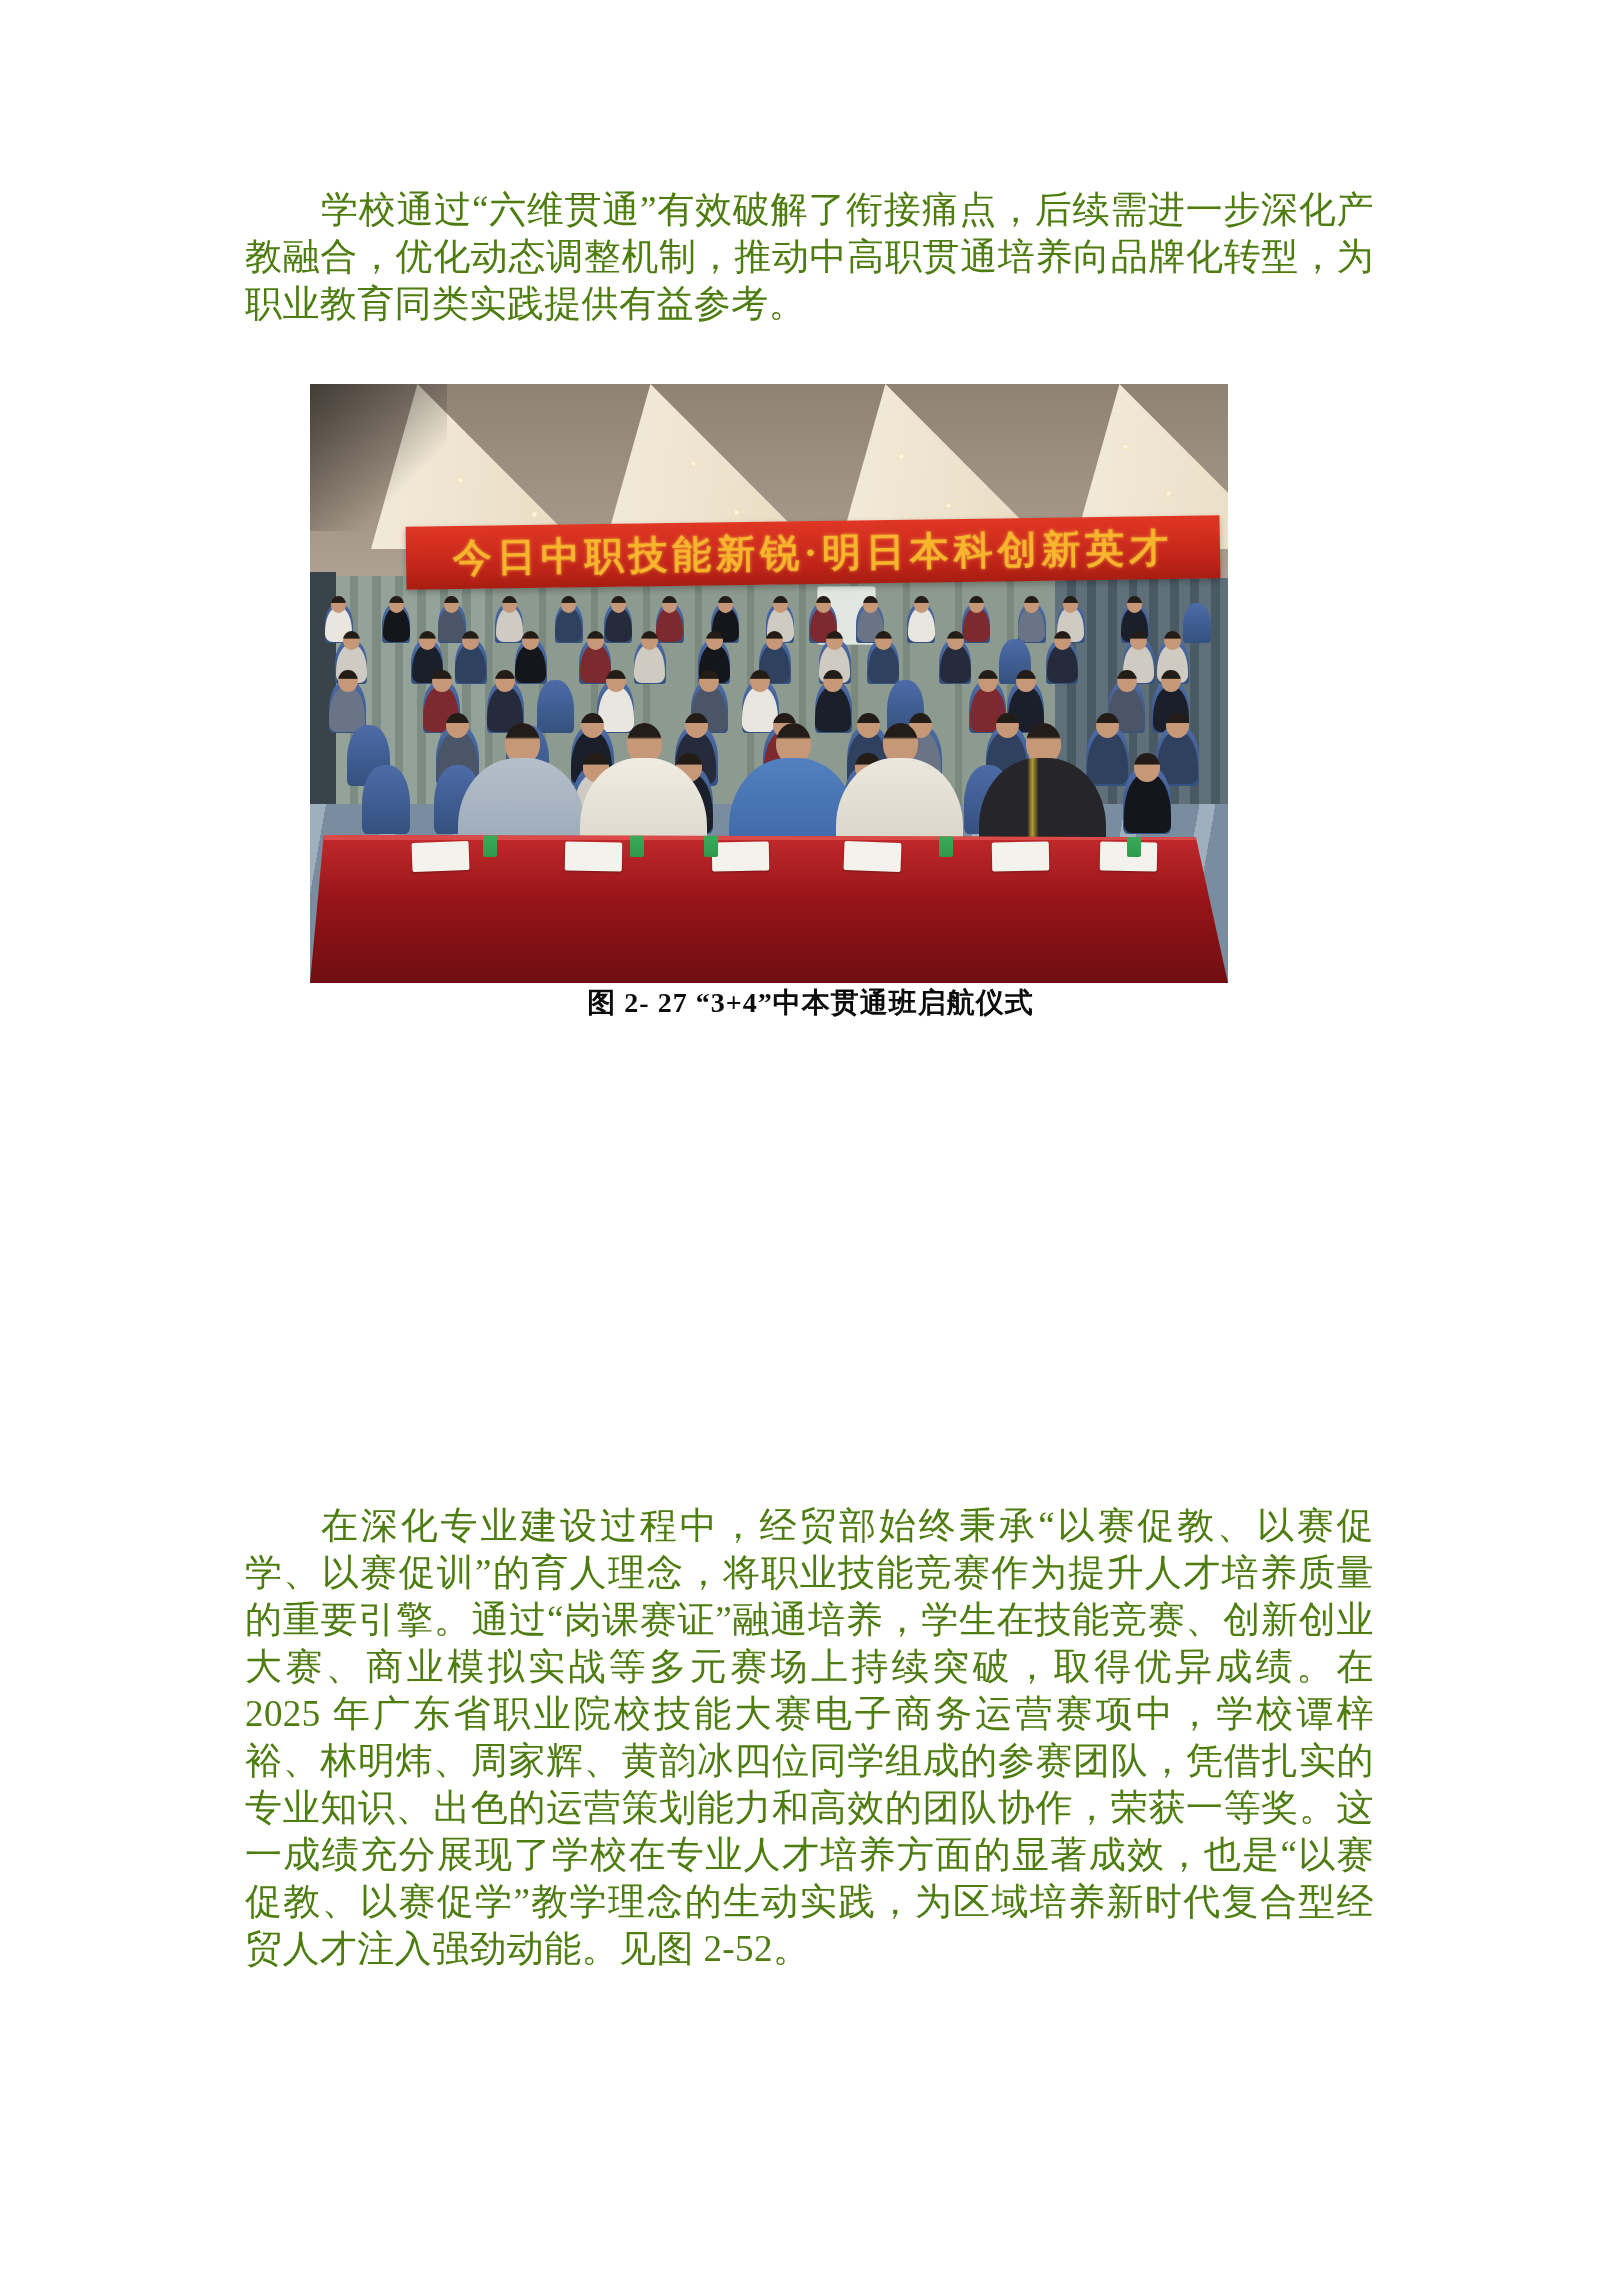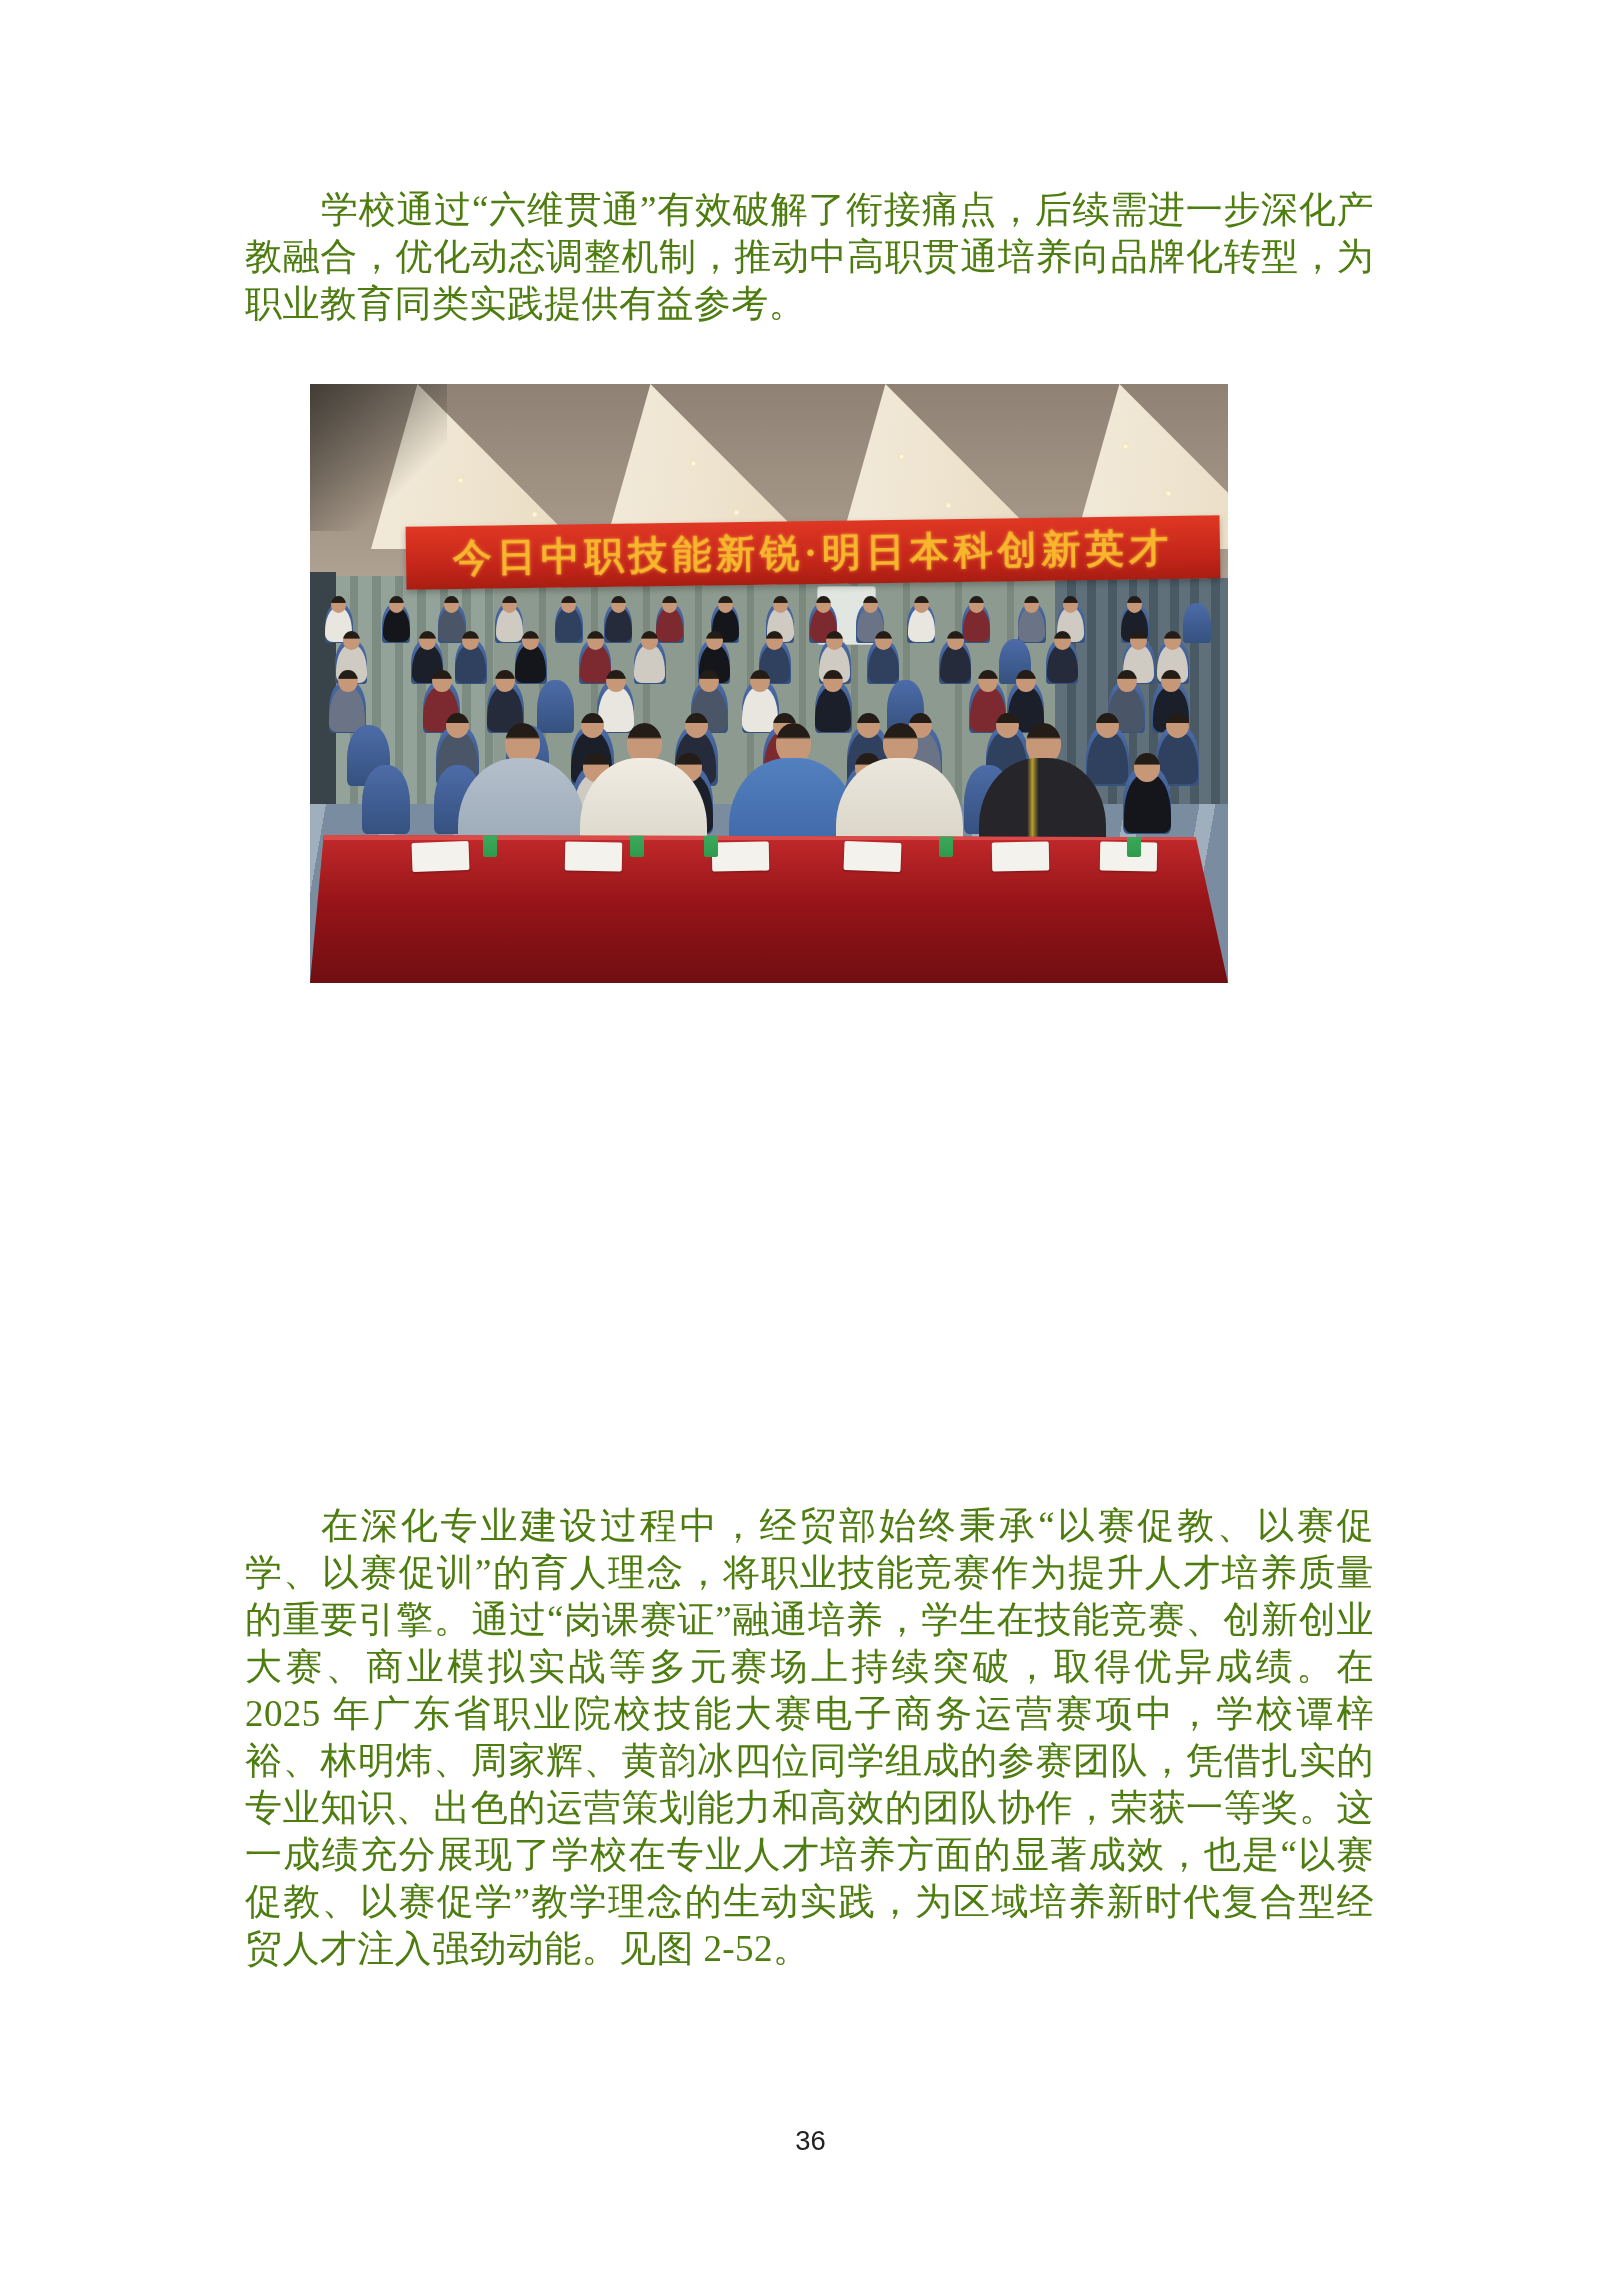--- a/index.html
+++ b/index.html
@@ -406,20 +406,20 @@
       <div class="name-card" style="left:682px;transform:rotate(-1deg)"></div>
       <div class="name-card" style="left:790px;transform:rotate(1deg)"></div>
       <div class="bottle" style="left:173px"></div>
       <div class="bottle" style="left:320px"></div>
       <div class="bottle" style="left:394px"></div>
       <div class="bottle" style="left:629px"></div>
       <div class="bottle" style="left:817px"></div>
     </div>
   </div>
 
+  <p class="fig-caption">图 2- 27 “3+4”中本贯通班启航仪式</p>
 
 
 
   <p class="body-text" style="top:1502px">在深化专业建设过程中，经贸部始终秉承“以赛促教、以赛促学、以赛促训”的育人理念，将职业技能竞赛作为提升人才培养质量的重要引擎。通过“岗课赛证”融通培养，学生在技能竞赛、创新创业大赛、商业模拟实战等多元赛场上持续突破，取得优异成绩。在 2025 年广东省职业院校技能大赛电子商务运营赛项中，学校谭梓裕、林明炜、周家辉、黄韵冰四位同学组成的参赛团队，凭借扎实的专业知识、出色的运营策划能力和高效的团队协作，荣获一等奖。这一成绩充分展现了学校在专业人才培养方面的显著成效，也是“以赛促教、以赛促学”教学理念的生动实践，为区域培养新时代复合型经贸人才注入强劲动能。见图 2-52。</p>
 
-  <div class="page-number">36</div>
 </div>
 
 
 </body></html>

